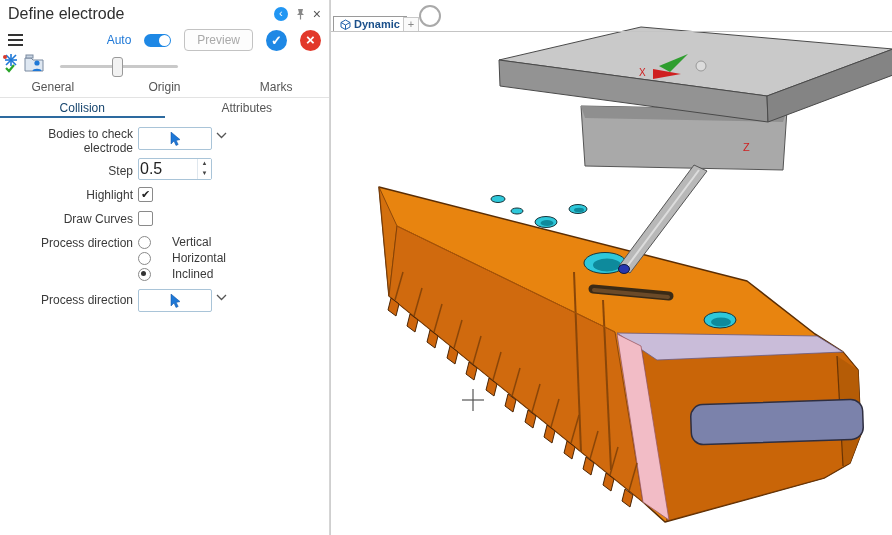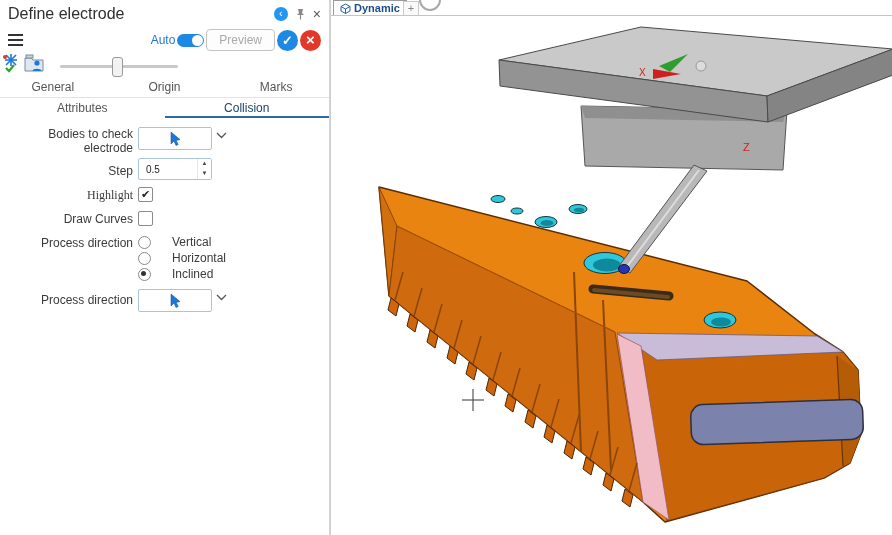--- a/index.html
+++ b/index.html
@@ -13,21 +13,21 @@
   .hdr-title{font-size:16px;color:#2f2f2f;}
   .hdr-icons{margin-left:auto;display:flex;align-items:center;gap:7px;}
   .back-circle{width:14px;height:14px;border-radius:50%;background:#2196f3;color:#fff;font-size:11px;
                line-height:13px;text-align:center;}
   .pin{display:block;}
   .close-x{font-size:14px;color:#555;line-height:14px;}
 
   .row2{position:absolute;top:28px;left:6px;right:8px;height:24px;display:flex;align-items:center;}
   .burger{display:flex;flex-direction:column;gap:3px;padding:2px;}
   .burger span{display:block;width:15px;height:2px;background:#333;}
-  .row2-right{margin-left:auto;display:flex;align-items:center;gap:2px;}
+  .row2-right{margin-left:auto;display:flex;align-items:center;gap:13px;}
   .auto-lbl{color:#1e78d7;font-size:12px;}
   .toggle{position:relative;width:27px;height:13px;border-radius:7px;background:#1e88e5;}
   .toggle .knob{position:absolute;right:1px;top:1px;width:11px;height:11px;border-radius:50%;background:#fff;}
   .preview-btn{border:1px solid #c3c3c3;border-radius:4px;background:#fdfdfd;color:#a9a9a9;
                font-size:12px;padding:3px 12px;}
   .ok-circle{width:21px;height:21px;border-radius:50%;background:#1e88e5;color:#fff;font-size:13px;
              font-weight:bold;text-align:center;line-height:21px;}
   .cancel-circle{width:21px;height:21px;border-radius:50%;background:#e2382a;color:#fff;font-size:15px;
              font-weight:bold;text-align:center;line-height:19px;}
 
@@ -44,35 +44,35 @@
   .tabs2{position:absolute;top:98px;left:0;right:0;height:20px;display:flex;}
   .tab2{flex:1;text-align:center;color:#555;font-size:12px;padding-top:3px;}
   .tab2.active{color:#17456e;border-bottom:2px solid #2d6a9f;}
 
   .f-label{position:absolute;left:0;width:133px;text-align:right;color:#3a3a3a;line-height:14px;}
   .pick-btn{position:absolute;left:138px;width:72px;height:21px;background:#fff;border:1px solid #a9c4d8;
             border-radius:2px;display:flex;align-items:center;justify-content:center;}
   .chev{position:absolute;left:216px;}
   .step-wrap{position:absolute;left:138px;top:158px;width:74px;height:22px;}
   .step-input{width:100%;height:100%;box-sizing:border-box;border:1px solid #a9c4d8;border-radius:2px;
-              font-size:10px;font-family:"Liberation Sans",sans-serif;padding:0 16px 0 7px;color:#222;}
+              font-size:16px;font-family:"Liberation Sans",sans-serif;padding:0 16px 0 1px;color:#222;}
   .spin{position:absolute;right:1px;top:1px;bottom:1px;width:13px;display:flex;flex-direction:column;
         border-left:1px solid #dfe7ee;}
   .spin div{flex:1;font-size:6px;color:#444;text-align:center;line-height:9px;background:#fff;}
   .checkbox{position:absolute;left:138px;width:13px;height:13px;border:1px solid #8a8a8a;border-radius:2px;
             background:#fff;text-align:center;line-height:12px;font-size:11px;color:#222;}
   .radio{width:11px;height:11px;border:1px solid #8a8a8a;border-radius:50%;background:#fff;position:relative;flex:none;}
   .radio.sel::after{content:"";position:absolute;left:2px;top:2px;width:5px;height:5px;border-radius:50%;background:#333;}
   .radio-row{position:absolute;left:138px;display:flex;align-items:center;gap:21px;color:#3a3a3a;}
 
   
   .viewport{position:absolute;left:330px;top:0;width:562px;height:535px;background:#fff;overflow:hidden;
             border-left:1px solid #cfcfcf;}
   .scene{position:absolute;left:0;top:0;}
-  .vtabbar{position:absolute;left:0;top:0;right:0;height:15px;border-bottom:1px solid #c4c4c4;}
+  .vtabbar{position:absolute;left:0;top:16px;right:0;height:15px;border-bottom:1px solid #c4c4c4;}
   .vtab{position:absolute;left:2px;top:0;height:14px;display:flex;align-items:center;gap:3px;
         border:1px solid #9a9a9a;border-bottom:none;background:#fff;padding:0 6px;
         color:#1a4f8a;font-weight:bold;font-size:11px;}
   .vtab-plus{position:absolute;left:72px;top:1px;width:14px;height:13px;border:1px solid #c9c9c9;
         border-bottom:none;background:#fafafa;color:#888;font-size:11px;text-align:center;line-height:12px;}
   .partial-circle{position:absolute;left:88px;top:-11px;width:18px;height:18px;border:2px solid #a9a9a9;
         border-radius:50%;background:#fff;}
 </style>
 </head>
 <body>
@@ -130,22 +130,22 @@
       <span class="slider-track"></span>
       <span class="slider-thumb"></span>
     </div>
 
     <div class="tabs1">
       <span class="tab1">General</span>
       <span class="tab1">Origin</span>
       <span class="tab1">Marks</span>
     </div>
     <div class="tabs2">
+      <span class="tab2 active">Collision</span>
       <span class="tab2">Attributes</span>
-      <span class="tab2 active">Collision</span>
     </div>
 
     <div class="f-label" style="top:127px;">
       <div>Bodies to check</div>
       <div>electrode</div>
     </div>
     <div class="pick-btn" style="top:127px;">
       <svg width="12" height="14" viewBox="0 0 12 14">
         <path d="M2,0 L2,12 L5,9 L7,13.5 L9.2,12.5 L7.2,8.4 L11,7.6 Z" fill="#1e78d7" stroke="#0d4f9e" stroke-width="0.5"></path>
       </svg>
@@ -156,21 +156,21 @@
 
     <div class="f-label" style="top:164px;">Step</div>
     <div class="step-wrap">
       <input class="step-input" value="0.5" style="">
       <span class="spin">
         <div>▲</div>
         <div>▼</div>
       </span>
     </div>
 
-    <div class="f-label" style="top:188px;font-family:Liberation Serif, serif;">Highlight</div>
+    <div class="f-label" style="top:188px;">Highlight</div>
     <span class="checkbox" style="top:187px;">✔</span>
 
     <div class="f-label" style="top:212px;">Draw Curves</div>
     <span class="checkbox" style="top:211px;"></span>
 
     <div class="f-label" style="top:236px;">Process direction</div>
     <div class="radio-row" style="top:235px;">
       <span class="radio"></span>
       <span>Vertical</span>
     </div>

